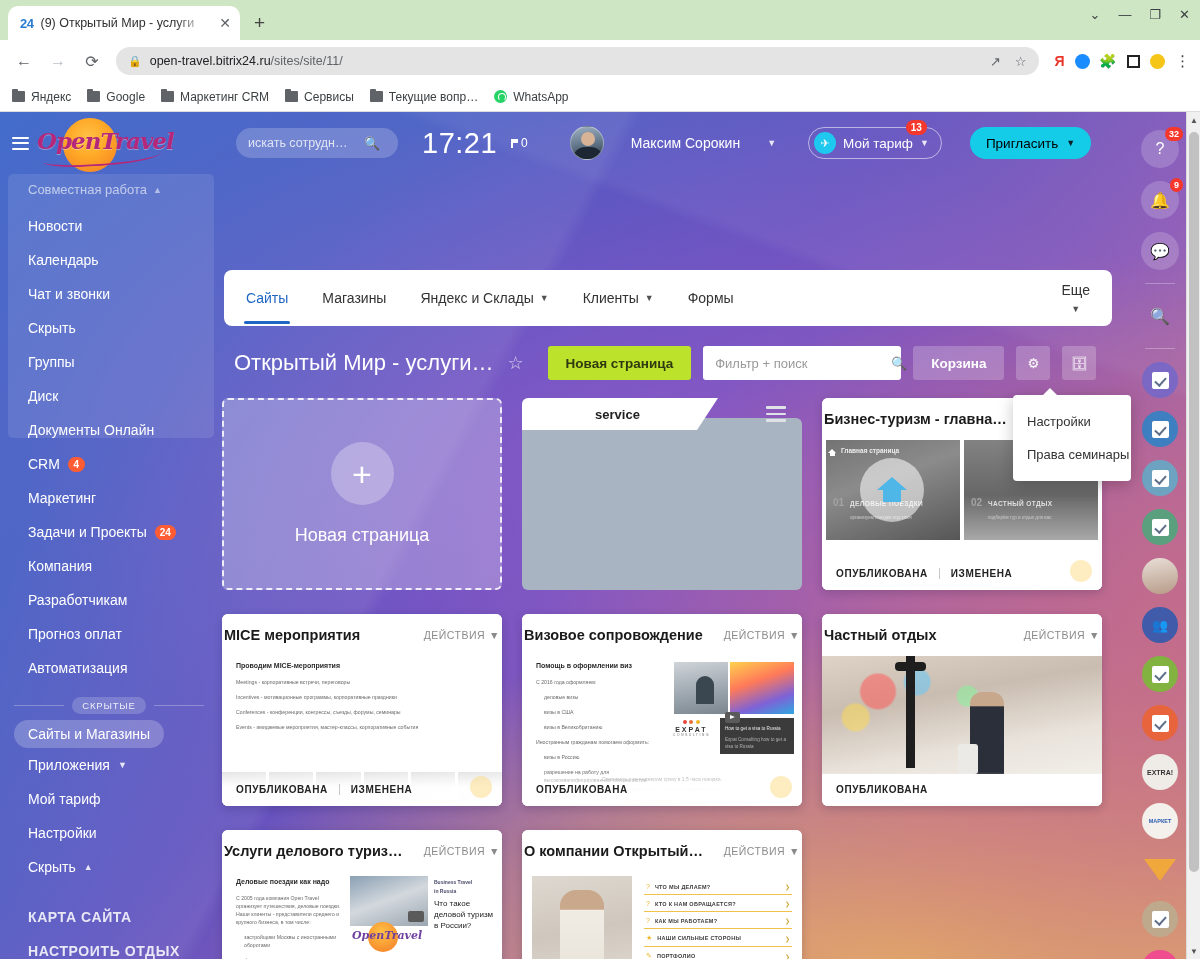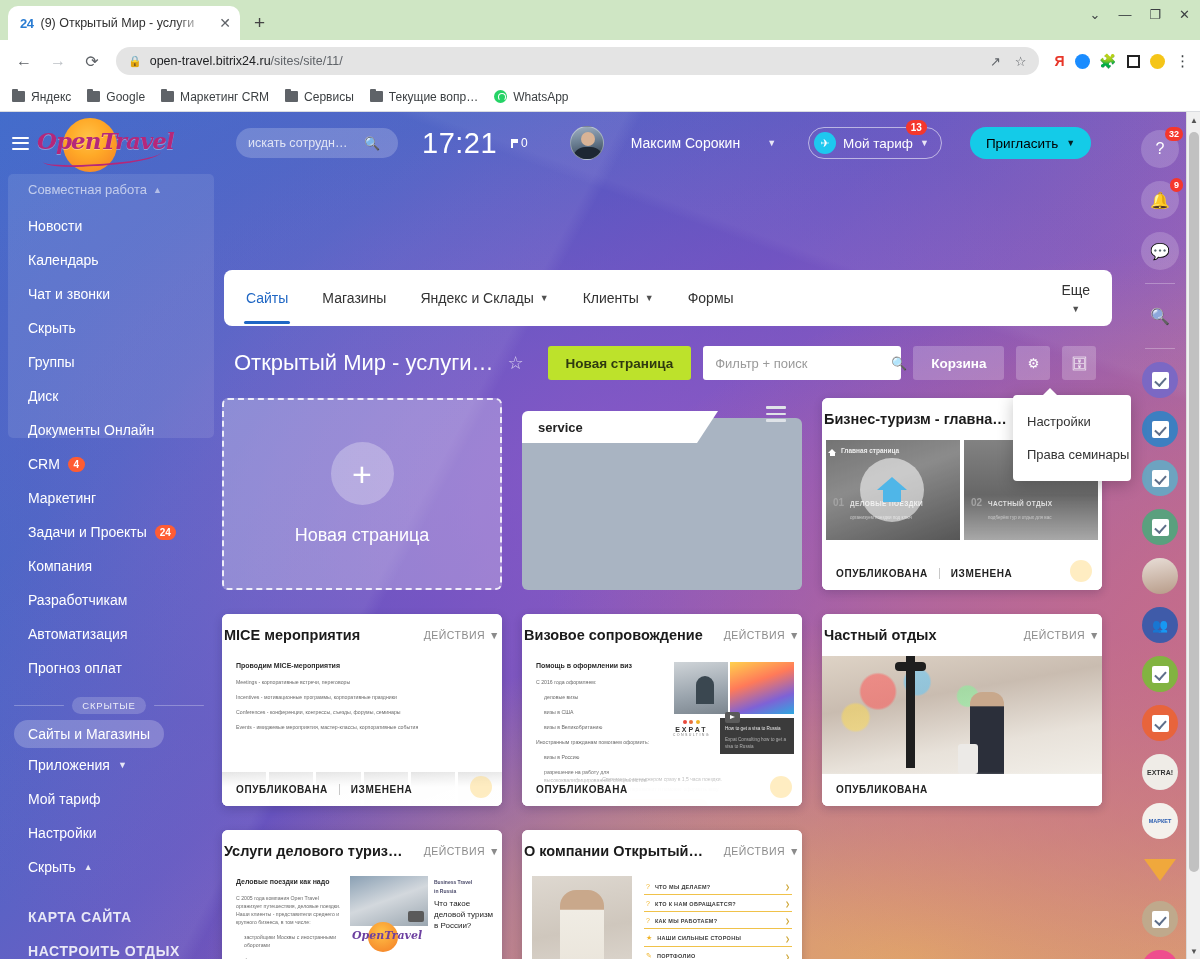--- a/index.html
+++ b/index.html
@@ -304,23 +304,23 @@
   .plus-circle {
     width: 63px; height: 63px; border-radius: 50%; background: rgba(255,255,255,0.28);
     display: flex; align-items: center; justify-content: center;
     color: #fff; font-size: 34px; font-weight: 300; line-height: 1;
   }
   .card-new-label { color: #fff; font-size: 18px; }
 
   
   .card-load { width: 280px; height: 192px; position: relative; }
   .card-load .tabtop {
-    position: absolute; left: 0; top: 13px; width: 175px; height: 32px;
+    position: absolute; left: 0; top: 0; width: 175px; height: 32px;
     background: #fff; border-radius: 6px 0 0 0;
-    display: flex; align-items: center; padding-left: 16px;
+    display: flex; align-items: center; padding-left: 16px; justify-content: center;
   }
   .card-load .tabtop:after{
     content:''; position:absolute; right:-21px; top:0; width:0;height:0;
     border-top: 32px solid #fff; border-right: 21px solid transparent;
   }
   .card-load .tabtitle { font-size: 13px; font-weight: bold; color: #222; }
   .card-load .body {
     position: absolute; left: 0; top: 20px; width: 280px; height: 172px;
     background: #a9b4c2; border-radius: 0 6px 6px 6px;
   }
@@ -586,24 +586,24 @@
             <span>Задачи и Проекты</span>
             <span class="badge">24</span>
           </div>
         <div class="navitem">
             <span>Компания</span>
           </div>
         <div class="navitem">
             <span>Разработчикам</span>
           </div>
         <div class="navitem">
+            <span>Прогноз оплат</span>
+          </div>
+        <div class="navitem">
             <span>Автоматизация</span>
-          </div>
-        <div class="navitem">
-            <span>Прогноз оплат</span>
           </div>
 
         <div class="hidden-sep">
           <i class="ln"></i>
             <span class="lbl">СКРЫТЫЕ</span>
             <i class="ln"></i>
         </div>
 
         <div class="navitem pill">
             <span>Сайты и Магазины</span>

